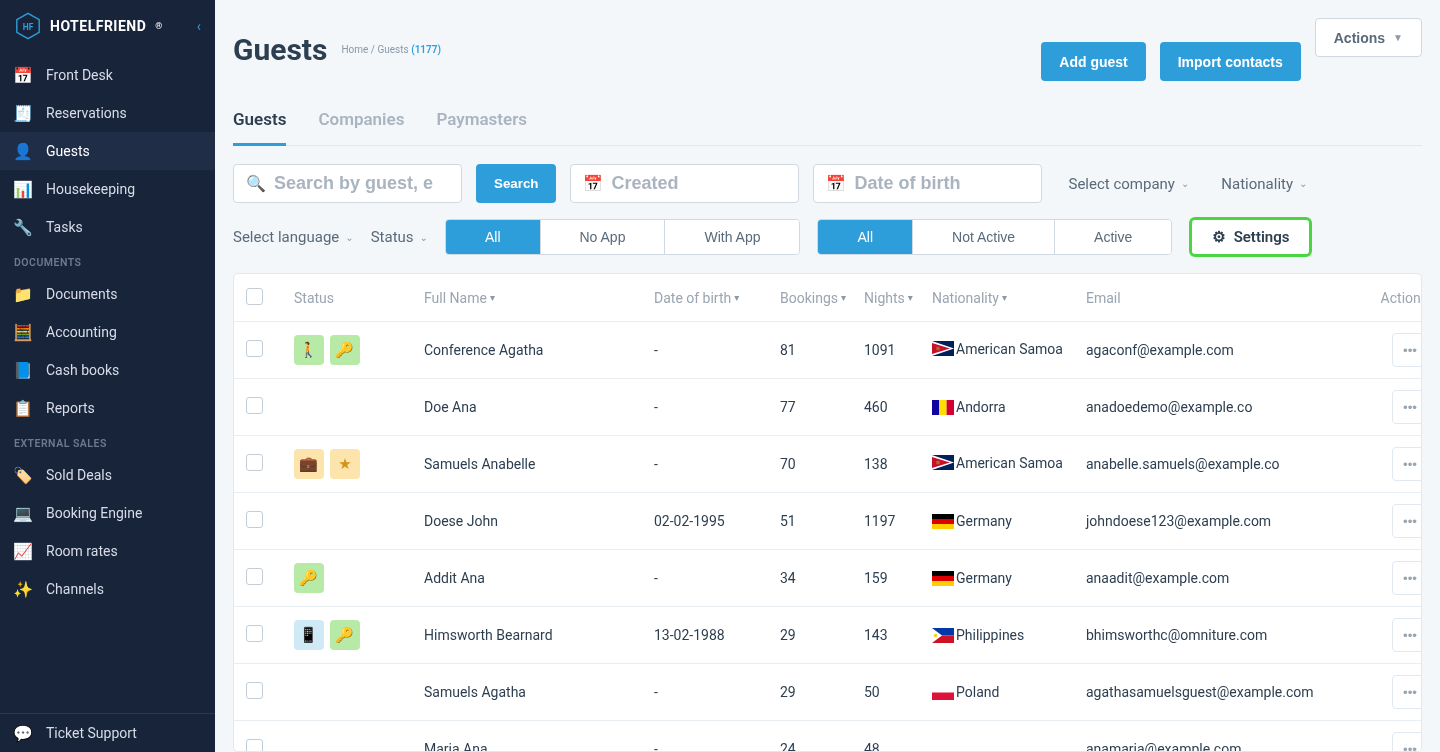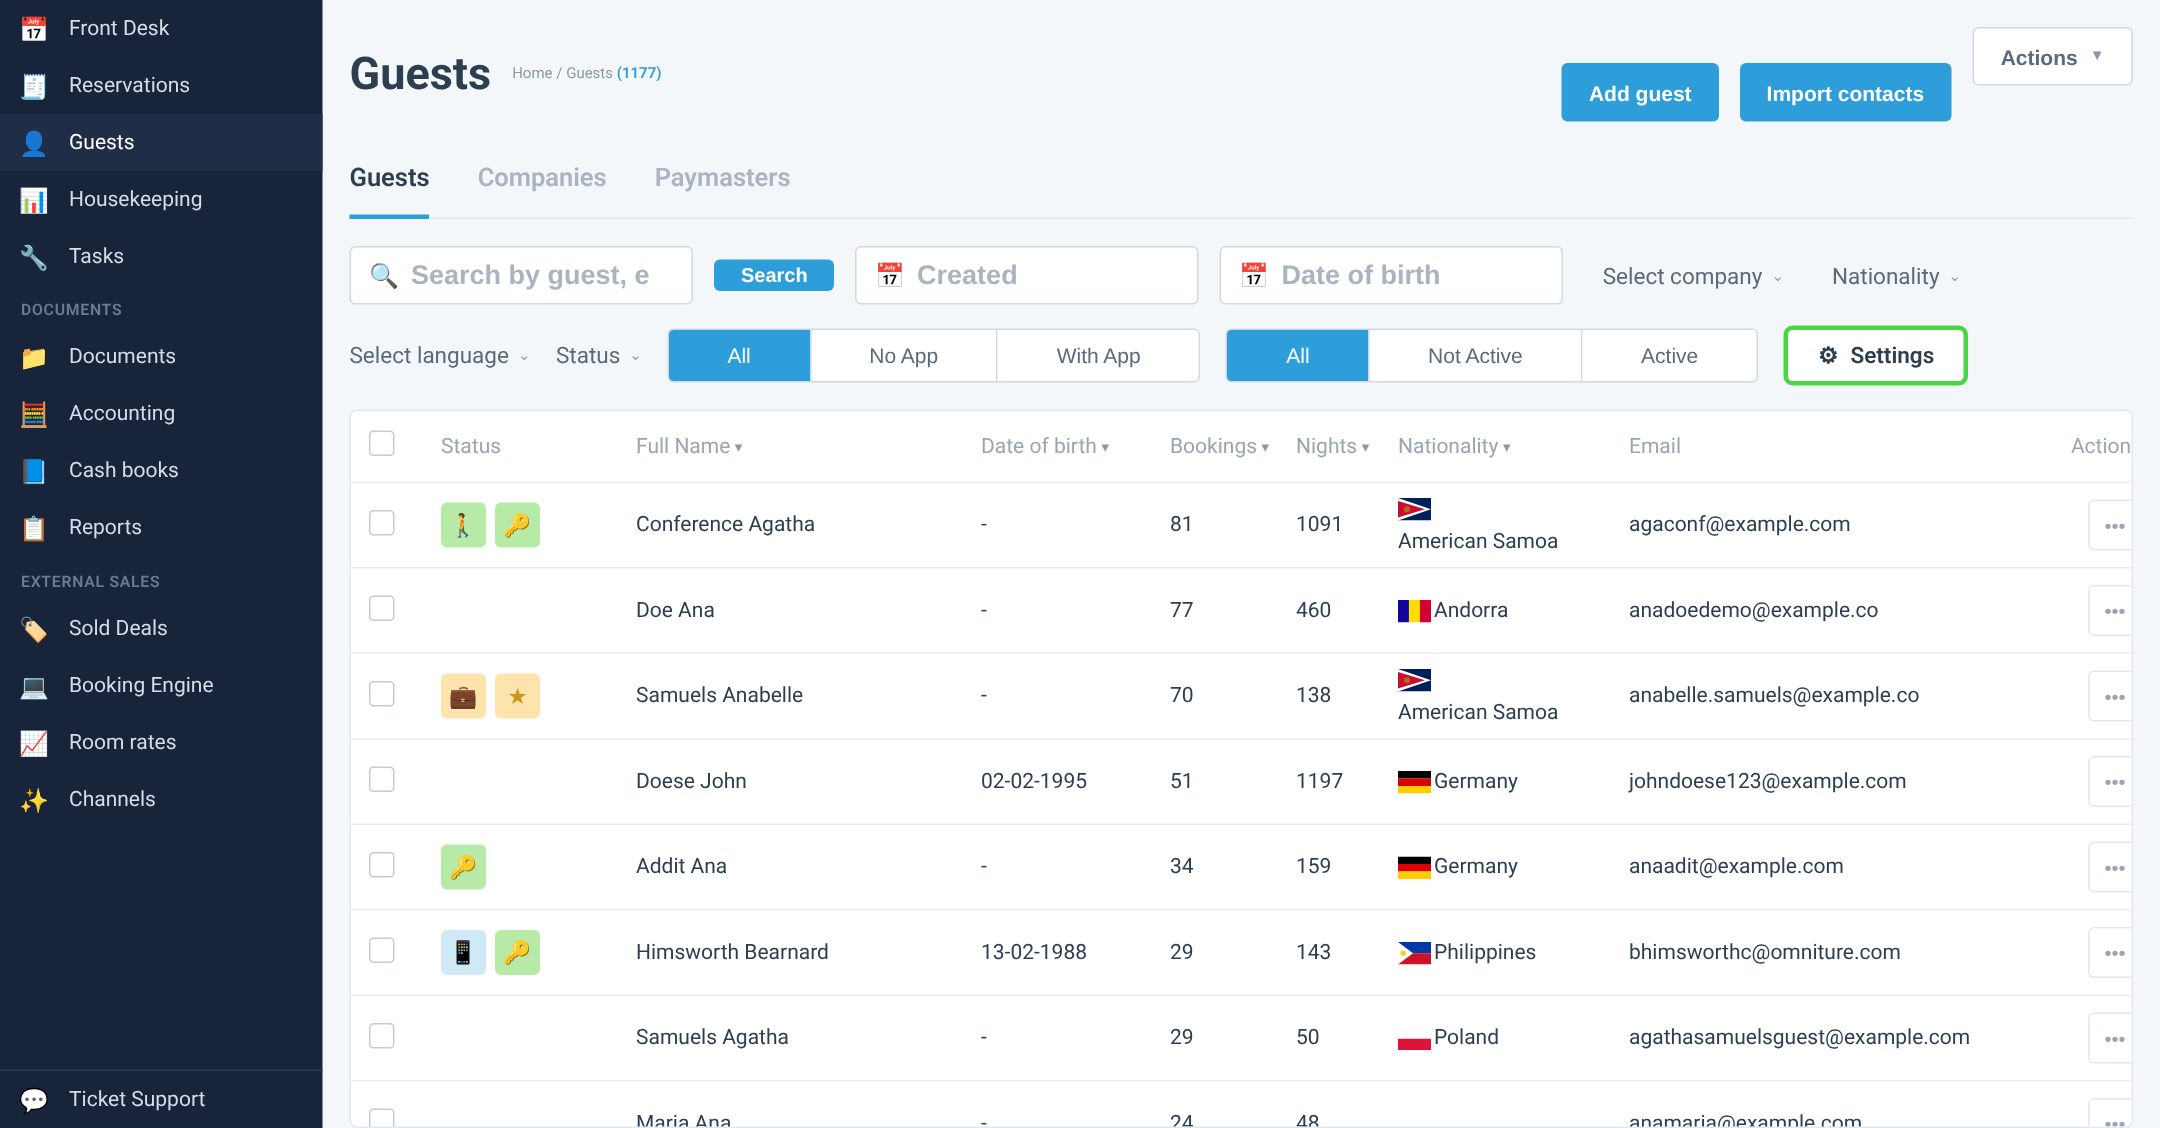--- a/index.html
+++ b/index.html
@@ -19,21 +19,21 @@
   
   .main { flex: 1; padding: 18px 18px 0 18px; overflow: hidden; display: flex; flex-direction: column; }
   .header-row { display: flex; align-items: center; margin-bottom: 20px; }
   .page-title { font-size: 30px; font-weight: 700; color: #2c3e50; margin-right: 14px; }
   .breadcrumb { color: #8a99a8; font-size: 10px; }
   .breadcrumb .count { color: #2e9edb; font-weight: 600; }
   .header-actions { margin-left: auto; display: flex; gap: 14px; }
   .btn { height: 39px; padding: 0 18px; border-radius: 4px; border: none; font-size: 14px; font-weight: 600; cursor: pointer; display: inline-flex; align-items: center; gap: 8px; }
   .btn-primary { background: #2e9edb; color: #fff; margin-top: 24px; }
   .btn-outline { background: #fff; border: 1px solid #d0d9e2; color: #5a6a7a; }
-  .btn-search { background: #2e9edb; color: #fff; height: 21px; padding: 0 18px; border-radius: 4px; border: none; font-weight: 600; }
+  .btn-search { background: #2e9edb; color: #fff; height: 39px; padding: 0 18px; border-radius: 4px; border: none; font-weight: 600; }
   
   .tabs { display: flex; gap: 32px; border-bottom: 1px solid #e2e8ef; margin-bottom: 18px; }
   .tab { padding: 8px 0 14px; font-size: 17px; font-weight: 600; color: #aab4c0; cursor: pointer; }
   .tab.active { color: #2c3e50; border-bottom: 3px solid #2e9edb; margin-bottom: -1px; }
   
   .filters-row { display: flex; gap: 14px; align-items: center; margin-bottom: 14px; }
   .input-box { display: flex; align-items: center; background: #fff; border: 1px solid #d0d9e2; border-radius: 4px; height: 39px; padding: 0 12px; gap: 8px; color: #8a99a8; }
   .input-box input { border: none; outline: none; font-size: 18px; width: 160px; color: #4c1d95; font-weight: bold; }
   .input-box input::placeholder { color: #aab4c0; }
   .input-wide { width: 229px; }
@@ -53,29 +53,38 @@
   .t-head { height: 48px; color: #9aa5b1; font-size: 14px; border-bottom: 1px solid #e9eef3; }
   .t-head .sortable { display: inline-flex; align-items: center; gap: 3px; cursor: pointer; }
   .t-row { min-height: 57px; border-bottom: 1px solid #e9eef3; color: #2c3e50; font-size: 14px; padding-top: 8px; padding-bottom: 8px; }
   .t-row .cell-actions { text-align: right; }
   .checkbox { width: 17px; height: 17px; border: 1.5px solid #c2ccd6; border-radius: 3px; display: inline-block; }
   .status-badges { display: flex; gap: 6px; }
   .badge { width: 30px; height: 30px; border-radius: 4px; display: inline-flex; align-items: center; justify-content: center; font-size: 15px; }
   .badge-green { background: #b8eaa7; color: #38a02a; }
   .badge-yellow { background: #fde4ad; color: #d19418; }
   .badge-blue { background: #cfe9f7; color: #2e9edb; }
-  .nat-cell { display: flex; flex-direction: column; gap: 2px; font-size: 14px; }
+  .nat-cell { display: flex; flex-direction: row; gap: 2px; font-size: 14px; }
   .nat-cell.single { flex-direction: row; align-items: center; }
   .row-action { width: 36px; height: 34px; border: 1px solid #e2e8ef; border-radius: 4px; display: inline-flex; align-items: center; justify-content: center; color: #9aa5b1; cursor: pointer; background: #fff; }
   .caret { font-size: 10px; color: #8a99a8; }
 </style>
 </head>
 <body>
 
 <nav class="sidebar">
+  <div class="logo-row">
+    <svg class="logo-cube" viewBox="0 0 40 40">
+        <polygon points="20,2 36,11 36,29 20,38 4,29 4,11" fill="none" stroke="#2e9edb" stroke-width="2"></polygon>
+        <text x="20" y="25" font-size="12" fill="#2e9edb" text-anchor="middle" font-weight="700">HF</text>
+      </svg>
+    <span class="logo-text">HOTELFRIEND</span>
+      <sup style="color:#fff;font-size:9px;margin-left:1px;">®</sup>
+    <span class="collapse-chev">‹</span>
+  </div>
   <div id="nav-container">
       <div class="nav-item">
         <span class="nav-icon">📅</span>
         <span>Front Desk</span>
       </div>
       <div class="nav-item">
         <span class="nav-icon">🧾</span>
         <span>Reservations</span>
       </div>
       <div class="nav-item active">

